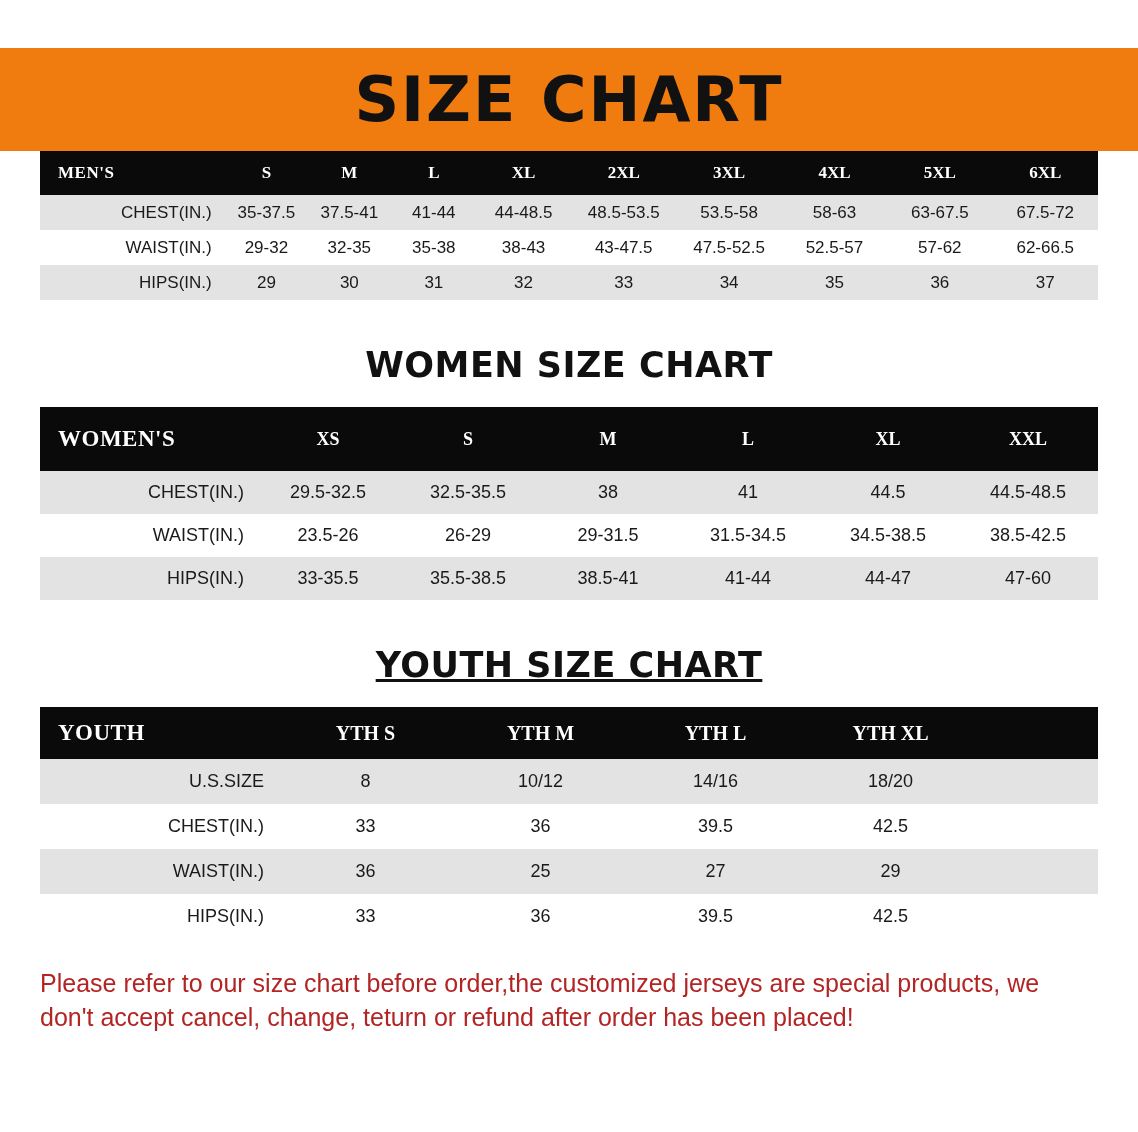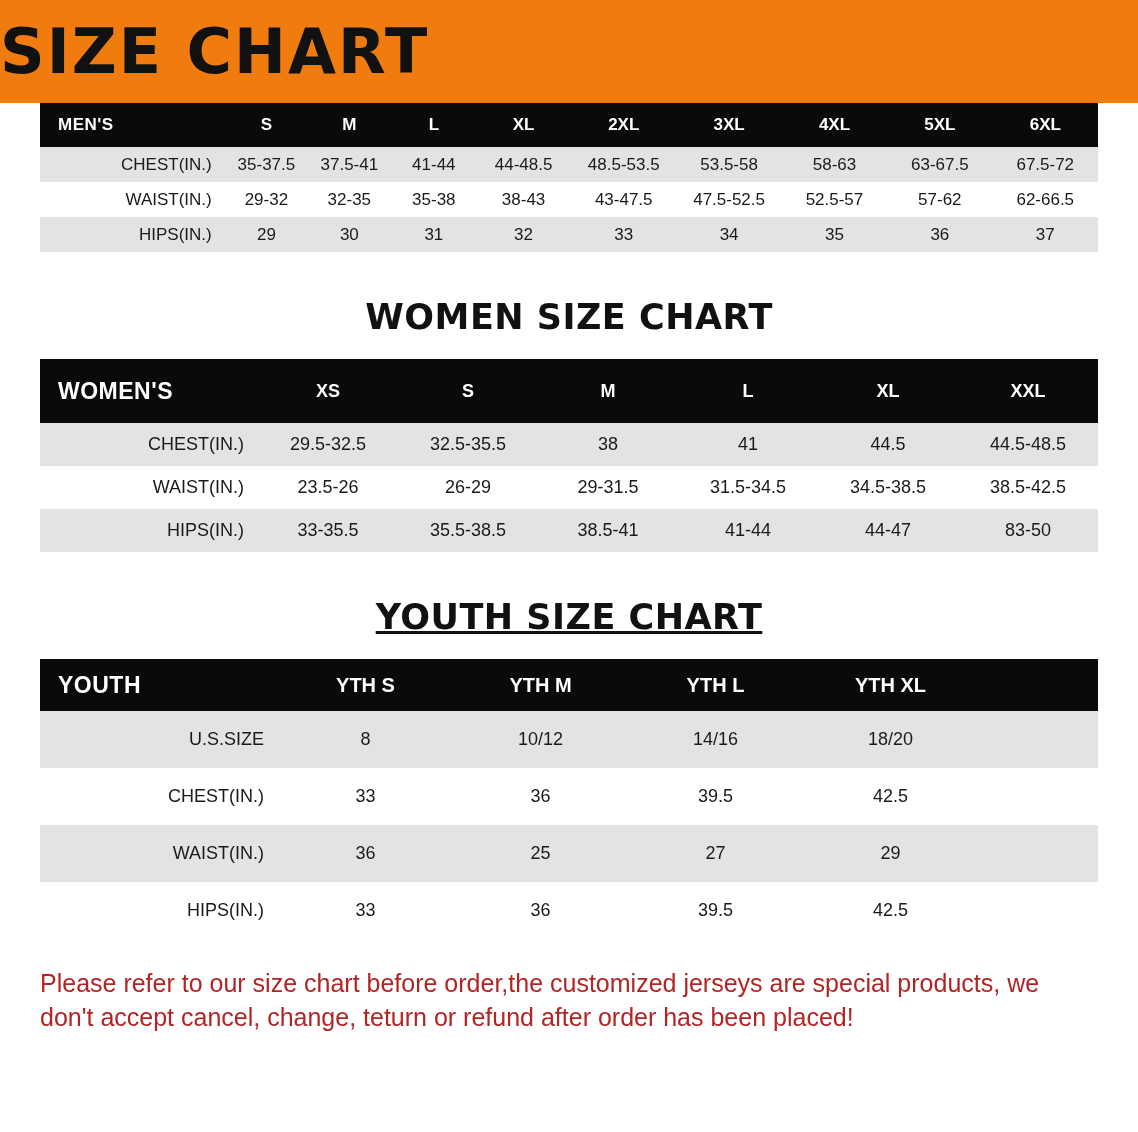--- a/index.html
+++ b/index.html
@@ -14,20 +14,22 @@
     font-family: "Liberation Sans", sans-serif;
     color: #111111;
     overflow: hidden;
   }
 
   .banner {
     background: #f07c10;
     height: 103px;
     display: flex;
     align-items: center;
+    justify-content: center;
+    margin-top: 48px;
   }
   .banner-title {
     font-family: "DejaVu Sans", sans-serif;
     font-weight: 800;
     font-size: 62px;
     letter-spacing: 2px;
     color: #111111;
     line-height: 1;
   }
 
@@ -53,21 +55,21 @@
     margin: 0 auto;
     table-layout: fixed;
   }
 
   
   thead tr {
     background: #0a0a0a;
     color: #ffffff;
   }
   thead th {
-    font-family: Liberation Sans, sans-serif;
+    font-family: Liberation Serif, serif;
     font-weight: 700;
     padding: 4px;
     text-align: center;
     white-space: nowrap;
   }
   .t-men thead th  { height: 44px; font-size: 17px; }
   .t-wom thead th  { height: 64px; font-size: 18px; }
   .t-yth thead th  { height: 52px; font-size: 20px; }
 
   th.rowlabel {
@@ -89,21 +91,21 @@
     white-space: nowrap;
   }
   tbody td.rowhead {
     text-align: right;
     padding-right: 14px;
     font-size: 17px;
     color: #1a1a1a;
   }
   .t-men tbody tr { height: 35px; }
   .t-wom tbody tr { height: 43px; }
-  .t-yth tbody tr { height: 57px; }
+  .t-yth tbody tr { height: 45px; }
   .t-wom tbody td { font-size: 18px; }
   .t-yth tbody td { font-size: 18px; }
 
   tbody tr.shade { background: #e3e3e3; }
   tbody tr.plain { background: #ffffff; }
 
   .note {
     margin: 28px 40px 0 40px;
     color: #b32424;
     font-size: 25px;
@@ -229,21 +231,21 @@
         <td>34.5-38.5</td>
         <td>38.5-42.5</td>
       </tr>
       <tr class="shade">
         <td class="rowhead">HIPS(IN.)</td>
         <td>33-35.5</td>
         <td>35.5-38.5</td>
         <td>38.5-41</td>
         <td>41-44</td>
         <td>44-47</td>
-        <td>83-50</td>
+        <td>47-60</td>
       </tr>
     </tbody>
   </table>
 
   <div class="section-title title-youth">YOUTH SIZE CHART</div>
   <table class="t-yth">
     <colgroup>
       <col style="width:238px">
       <col style="width:175px">
         <col style="width:175px">

